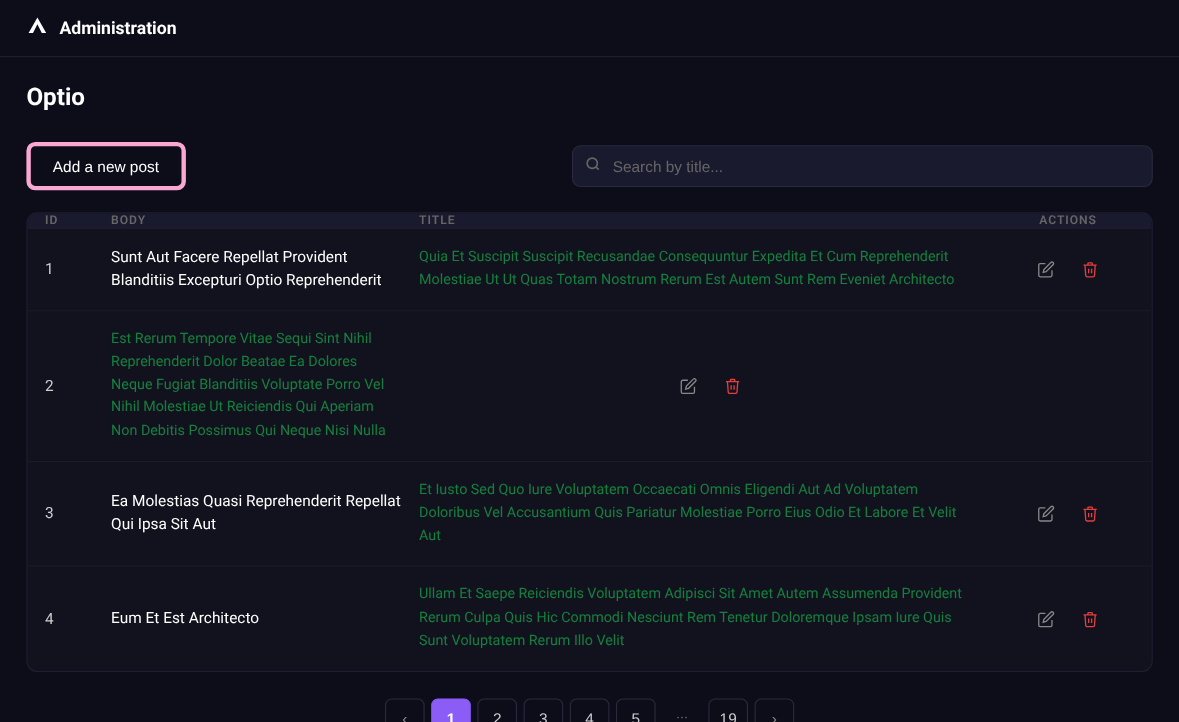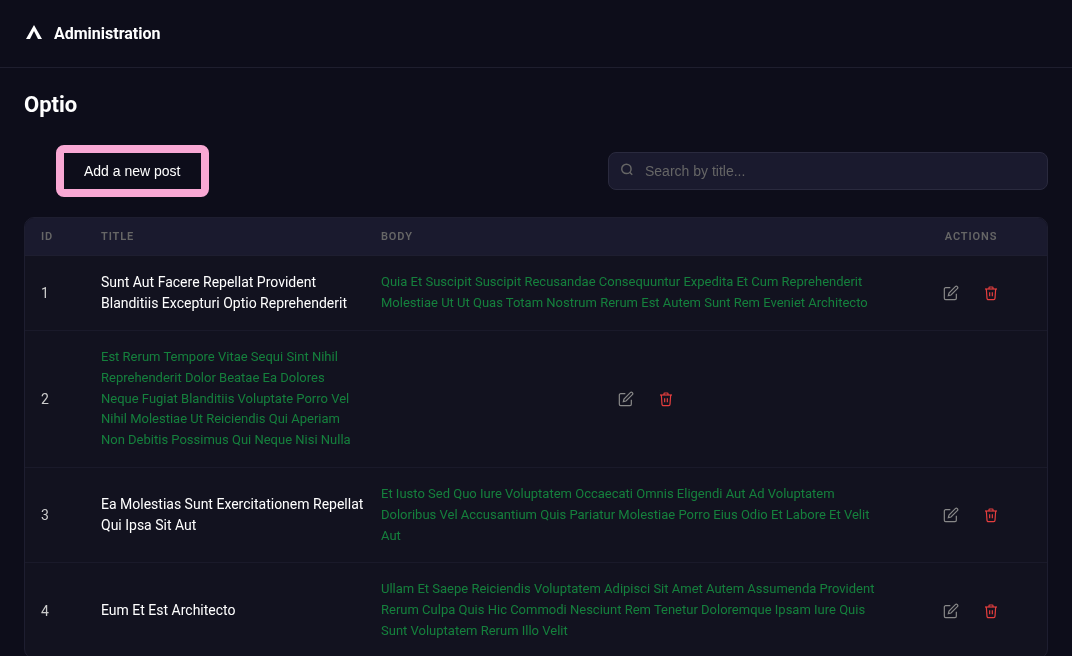--- a/index.html
+++ b/index.html
@@ -9,21 +9,21 @@
       font-family: -apple-system, BlinkMacSystemFont, 'Segoe UI', Roboto, sans-serif;
       min-height: 656px;
       width: 1072px;
     }
 
     
     .header {
       display: flex;
       align-items: center;
       padding: 0 24px;
-      height: 68px;
+      height: 52px;
       border-bottom: 1px solid #1e1e2e;
     }
     .header-logo {
       display: flex;
       align-items: center;
       gap: 10px;
     }
     .logo-icon {
       color: #ffffff;
       font-size: 18px;
@@ -48,33 +48,32 @@
     
     .toolbar {
       display: flex;
       align-items: center;
       justify-content: space-between;
       margin-bottom: 20px;
     }
 
     .add-btn {
       background: transparent;
-      border: 8px solid #f9a8d4;
+      border: 4px solid #f9a8d4;
       color: #ffffff;
       padding: 10px 20px;
       border-radius: 8px;
       font-size: 14px;
       font-weight: 500;
       cursor: pointer;
-      margin-left: 32px;
     }
 
     .search-container {
       position: relative;
-      width: 440px;
+      width: 528px;
     }
     .search-icon-inner {
       position: absolute;
       left: 12px;
       top: 50%;
       transform: translateY(-50%);
       color: #666;
       font-size: 14px;
     }
     .search-input {
@@ -94,21 +93,21 @@
       background: #12121f;
       border: 1px solid #1e1e30;
       border-radius: 10px;
       overflow: hidden;
     }
 
     .table-header {
       display: grid;
       grid-template-columns: 60px 280px 1fr 120px;
       background: #1a1a2e;
-      padding: 12px 16px;
+      padding: 0 16px;
       border-bottom: 1px solid #1e1e30;
     }
     .th {
       font-size: 11px;
       font-weight: 600;
       color: #666;
       letter-spacing: 0.08em;
       text-transform: uppercase;
     }
     .th-actions { text-align: center; }
@@ -225,22 +224,22 @@
           <line x1="21" y1="21" x2="16.65" y2="16.65"></line>
         </svg>
       </span>
       <input class="search-input" type="text" placeholder="Search by title..." style="">
     </div>
   </div>
 
   <div class="table-container">
     <div class="table-header">
       <span class="th">ID</span>
+      <span class="th">BODY</span>
       <span class="th">TITLE</span>
-      <span class="th">BODY</span>
       <span class="th th-actions">ACTIONS</span>
     </div>
 
     <div id="table-body">
         <div class="table-row">
       <span class="td-id">1</span>
       <span class="td-title">Sunt Aut Facere Repellat Provident Blanditiis Excepturi Optio Reprehenderit</span>
       <span class="td-body">Quia Et Suscipit Suscipit Recusandae Consequuntur Expedita Et Cum Reprehenderit Molestiae Ut Ut Quas Totam Nostrum Rerum Est Autem Sunt Rem Eveniet Architecto</span>
       <div class="td-actions">
         <button class="action-btn" title="Edit">
@@ -276,21 +275,21 @@
             <path d="M19 6l-1 14a2 2 0 0 1-2 2H8a2 2 0 0 1-2-2L5 6"></path>
             <path d="M10 11v6"></path>
             <path d="M14 11v6"></path>
             <path d="M9 6V4a1 1 0 0 1 1-1h4a1 1 0 0 1 1 1v2"></path>
           </svg>
         </button>
       </div>
     </div>
         <div class="table-row">
       <span class="td-id">3</span>
-      <span class="td-title">Ea Molestias Sunt Exercitationem Repellat Qui Ipsa Sit Aut</span>
+      <span class="td-title">Ea Molestias Quasi Reprehenderit Repellat Qui Ipsa Sit Aut</span>
       <span class="td-body">Et Iusto Sed Quo Iure Voluptatem Occaecati Omnis Eligendi Aut Ad Voluptatem Doloribus Vel Accusantium Quis Pariatur Molestiae Porro Eius Odio Et Labore Et Velit Aut</span>
       <div class="td-actions">
         <button class="action-btn" title="Edit">
           <svg class="icon-svg edit-icon" viewBox="0 0 24 24" fill="none" stroke="#888" stroke-width="1.8">
             <path d="M11 4H4a2 2 0 0 0-2 2v14a2 2 0 0 0 2 2h14a2 2 0 0 0 2-2v-7"></path>
             <path d="M18.5 2.5a2.121 2.121 0 0 1 3 3L12 15l-4 1 1-4 9.5-9.5z"></path>
           </svg>
         </button>
         <button class="action-btn" title="Delete">
           <svg class="icon-svg delete-icon" viewBox="0 0 24 24" fill="none" stroke="#e53e3e" stroke-width="1.8">

